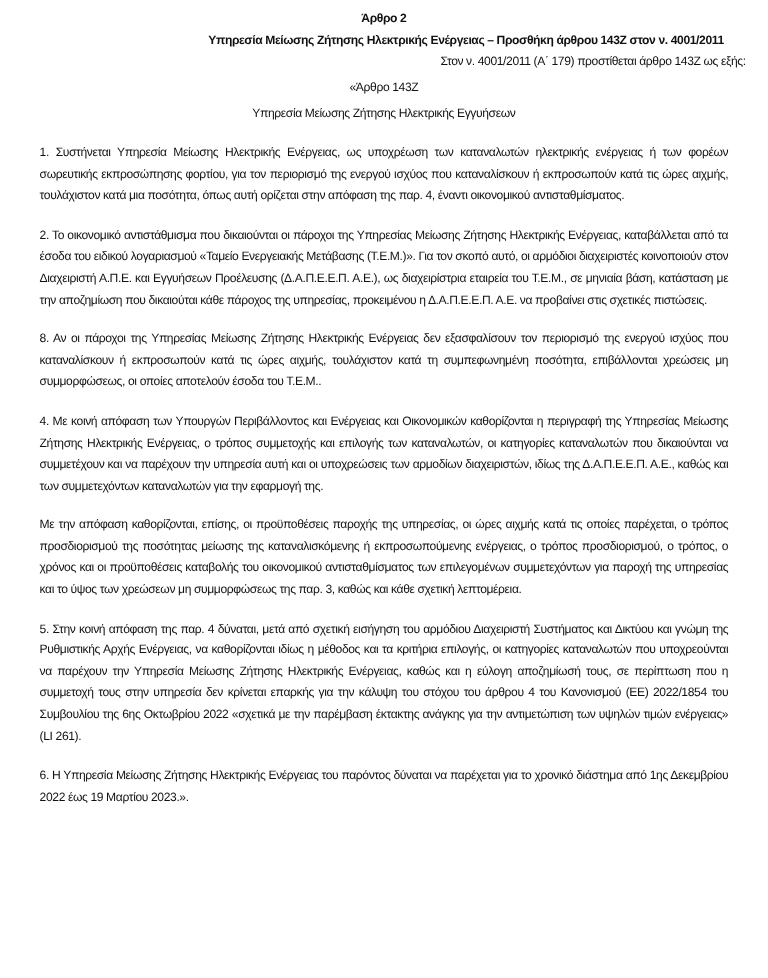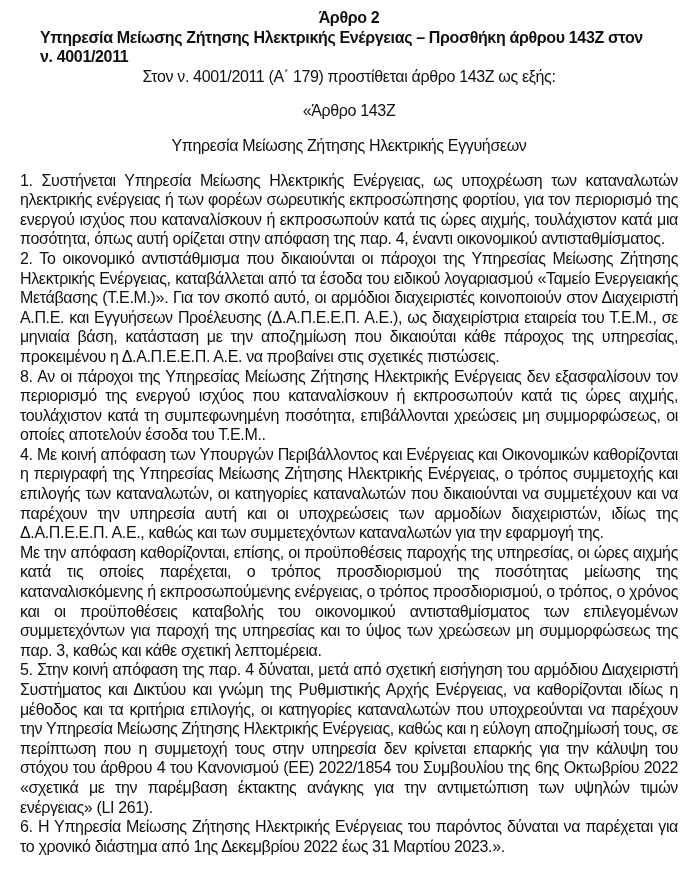--- a/index.html
+++ b/index.html
@@ -13,57 +13,57 @@
       overflow: hidden;
       position: relative;
       color: #111111;
       font-family: "Liberation Sans", "DejaVu Sans", sans-serif;
     }
     .page {
       position: absolute;
       left: 20px;
       top: 8px;
       width: 658px;
-      font-size: 16px;
+      font-size: 11px;
       line-height: 19.6px;
       letter-spacing: -0.35px;
     }
     .title {
       text-align: center;
       font-weight: bold;
       margin: 0;
     }
     .subtitle {
-      text-align: left;
+      text-align: right;
       font-weight: bold;
       margin: 0;
       padding: 0 20px;
     }
     .intro {
       margin: 0;
-      text-align: center;
+      text-align: right;
     }
     .center-line {
       text-align: center;
-      margin: 15px;
+      margin: 4px;
     }
     .para {
-      margin: 0;
+      margin: 16px;
       text-align: justify;
     }
   </style>
 </head>
 <body>
 
 <div class="page">
   <p class="title">Άρθρο 2</p>
   <p class="subtitle">Υπηρεσία Μείωσης Ζήτησης Ηλεκτρικής Ενέργειας – Προσθήκη άρθρου 143Ζ στον ν. 4001/2011</p>
   <p class="intro">Στον ν. 4001/2011 (Α΄ 179) προστίθεται άρθρο 143Ζ ως εξής:</p>
   <p class="center-line">«Άρθρο 143Ζ</p>
   <p class="center-line">Υπηρεσία Μείωσης Ζήτησης Ηλεκτρικής Εγγυήσεων</p>
   <p class="para">1. Συστήνεται Υπηρεσία Μείωσης Ηλεκτρικής Ενέργειας, ως υποχρέωση των καταναλωτών ηλεκτρικής ενέργειας ή των φορέων σωρευτικής εκπροσώπησης φορτίου, για τον περιορισμό της ενεργού ισχύος που καταναλίσκουν ή εκπροσωπούν κατά τις ώρες αιχμής, τουλάχιστον κατά μια ποσότητα, όπως αυτή ορίζεται στην απόφαση της παρ. 4, έναντι οικονομικού αντισταθμίσματος.</p>
   <p class="para">2. Το οικονομικό αντιστάθμισμα που δικαιούνται οι πάροχοι της Υπηρεσίας Μείωσης Ζήτησης Ηλεκτρικής Ενέργειας, καταβάλλεται από τα έσοδα του ειδικού λογαριασμού «Ταμείο Ενεργειακής Μετάβασης (Τ.Ε.Μ.)». Για τον σκοπό αυτό, οι αρμόδιοι διαχειριστές κοινοποιούν στον Διαχειριστή Α.Π.Ε. και Εγγυήσεων Προέλευσης (Δ.Α.Π.Ε.Ε.Π. Α.Ε.), ως διαχειρίστρια εταιρεία του Τ.Ε.Μ., σε μηνιαία βάση, κατάσταση με την αποζημίωση που δικαιούται κάθε πάροχος της υπηρεσίας, προκειμένου η Δ.Α.Π.Ε.Ε.Π. Α.Ε. να προβαίνει στις σχετικές πιστώσεις.</p>
   <p class="para">8. Αν οι πάροχοι της Υπηρεσίας Μείωσης Ζήτησης Ηλεκτρικής Ενέργειας δεν εξασφαλίσουν τον περιορισμό της ενεργού ισχύος που καταναλίσκουν ή εκπροσωπούν κατά τις ώρες αιχμής, τουλάχιστον κατά τη συμπεφωνημένη ποσότητα, επιβάλλονται χρεώσεις μη συμμορφώσεως, οι οποίες αποτελούν έσοδα του Τ.Ε.Μ..</p>
   <p class="para">4. Με κοινή απόφαση των Υπουργών Περιβάλλοντος και Ενέργειας και Οικονομικών καθορίζονται η περιγραφή της Υπηρεσίας Μείωσης Ζήτησης Ηλεκτρικής Ενέργειας, ο τρόπος συμμετοχής και επιλογής των καταναλωτών, οι κατηγορίες καταναλωτών που δικαιούνται να συμμετέχουν και να παρέχουν την υπηρεσία αυτή και οι υποχρεώσεις των αρμοδίων διαχειριστών, ιδίως της Δ.Α.Π.Ε.Ε.Π. Α.Ε., καθώς και των συμμετεχόντων καταναλωτών για την εφαρμογή της.</p>
   <p class="para">Με την απόφαση καθορίζονται, επίσης, οι προϋποθέσεις παροχής της υπηρεσίας, οι ώρες αιχμής κατά τις οποίες παρέχεται, ο τρόπος προσδιορισμού της ποσότητας μείωσης της καταναλισκόμενης ή εκπροσωπούμενης ενέργειας, ο τρόπος προσδιορισμού, ο τρόπος, ο χρόνος και οι προϋποθέσεις καταβολής του οικονομικού αντισταθμίσματος των επιλεγομένων συμμετεχόντων για παροχή της υπηρεσίας και το ύψος των χρεώσεων μη συμμορφώσεως της παρ. 3, καθώς και κάθε σχετική λεπτομέρεια.</p>
   <p class="para">5. Στην κοινή απόφαση της παρ. 4 δύναται, μετά από σχετική εισήγηση του αρμόδιου Διαχειριστή Συστήματος και Δικτύου και γνώμη της Ρυθμιστικής Αρχής Ενέργειας, να καθορίζονται ιδίως η μέθοδος και τα κριτήρια επιλογής, οι κατηγορίες καταναλωτών που υποχρεούνται να παρέχουν την Υπηρεσία Μείωσης Ζήτησης Ηλεκτρικής Ενέργειας, καθώς και η εύλογη αποζημίωσή τους, σε περίπτωση που η συμμετοχή τους στην υπηρεσία δεν κρίνεται επαρκής για την κάλυψη του στόχου του άρθρου 4 του Κανονισμού (ΕΕ) 2022/1854 του Συμβουλίου της 6ης Οκτωβρίου 2022 «σχετικά με την παρέμβαση έκτακτης ανάγκης για την αντιμετώπιση των υψηλών τιμών ενέργειας» (LI 261).</p>
-  <p class="para">6. Η Υπηρεσία Μείωσης Ζήτησης Ηλεκτρικής Ενέργειας του παρόντος δύναται να παρέχεται για το χρονικό διάστημα από 1ης Δεκεμβρίου 2022 έως 31 Μαρτίου 2023.».</p>
+  <p class="para">6. Η Υπηρεσία Μείωσης Ζήτησης Ηλεκτρικής Ενέργειας του παρόντος δύναται να παρέχεται για το χρονικό διάστημα από 1ης Δεκεμβρίου 2022 έως 19 Μαρτίου 2023.».</p>
 </div>
 
 </body></html>

